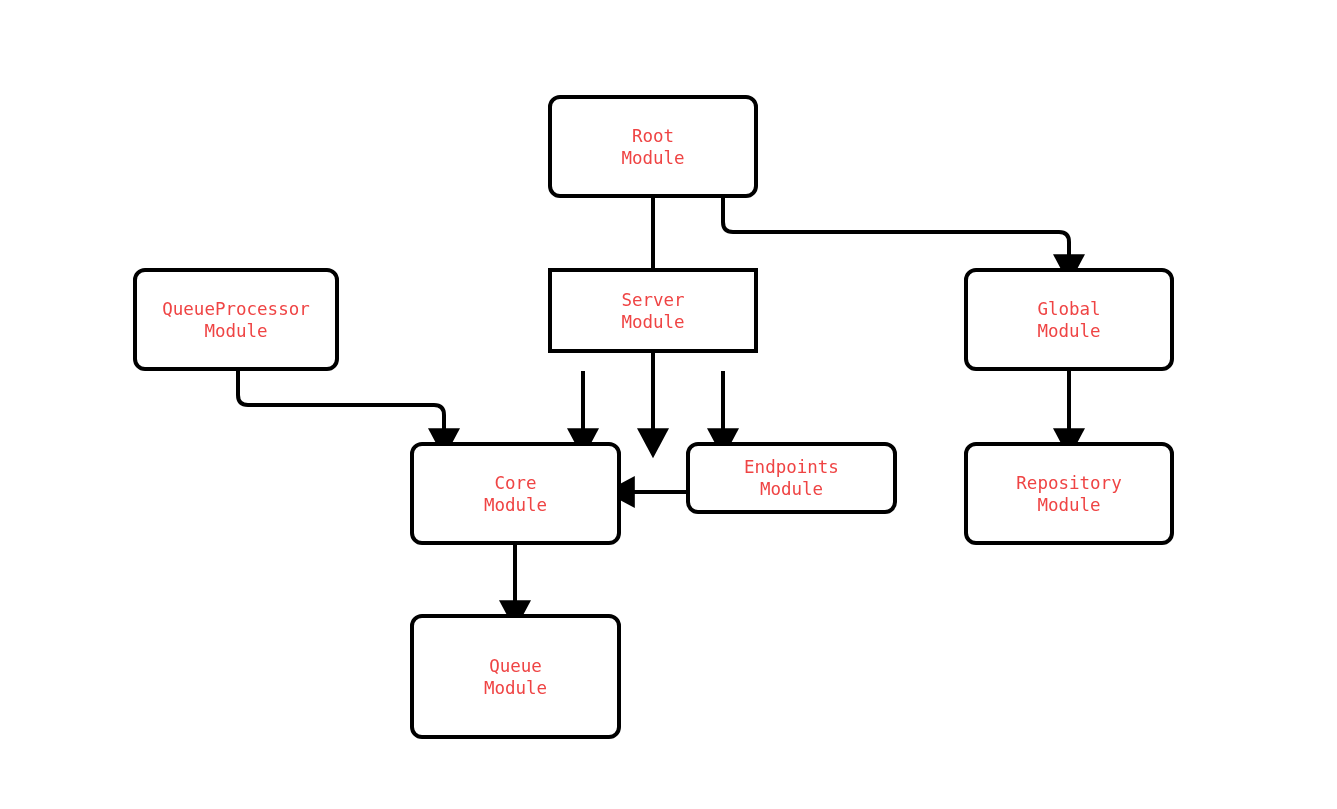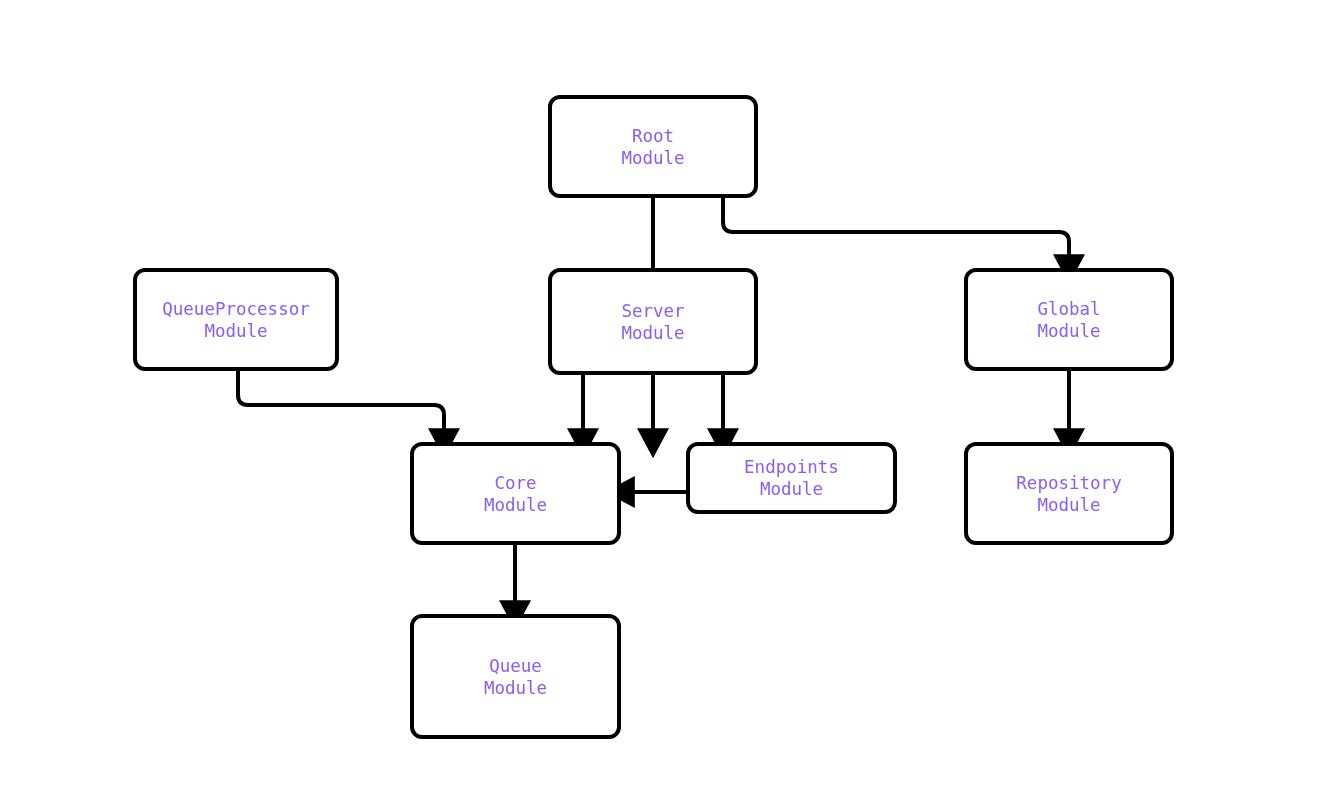--- a/index.html
+++ b/index.html
@@ -34,21 +34,21 @@
     background: #ffffff;
     display: flex;
     align-items: center;
     justify-content: center;
     text-align: center;
   }
   .node-label {
     font-family: "DejaVu Sans Mono", "Liberation Mono", monospace;
     font-size: 17.5px;
     line-height: 22px;
-    color: #8b5cf6;
+    color: #ef4444;
     white-space: pre;
     letter-spacing: 0px;
     font-weight: 400;
   }
 </style>
 </head>
 <body>
 
 <div id="diagram-root" style="background: rgb(255, 255, 255);">
 
@@ -95,21 +95,21 @@
   <div class="node" id="node-root" style="left: 548px; top: 95px; width: 210px; height: 103px; border-color: rgb(0, 0, 0); border-width: 4px; border-radius: 12px;">
     <span class="node-label">Root
 Module</span>
   </div>
 
   <div class="node" id="node-queueprocessor" style="left: 133px; top: 268px; width: 206px; height: 103px; border-color: rgb(0, 0, 0); border-width: 4px; border-radius: 12px;">
     <span class="node-label">QueueProcessor
 Module</span>
   </div>
 
-  <div class="node" id="node-server" style="left: 548px; top: 268px; width: 210px; height: 107px; border-color: rgb(0, 0, 0); border-width: 4px; border-radius: 12px; text-align: center;">
+  <div class="node" id="node-server" style="left: 548px; top: 268px; width: 210px; height: 85px; border-color: rgb(0, 0, 0); border-width: 4px; border-radius: 0; text-align: center;">
     <span class="node-label">Server
 Module</span>
   </div>
 
   <div class="node" id="node-global" style="left: 964px; top: 268px; width: 210px; height: 103px; border-color: rgb(0, 0, 0); border-width: 4px; border-radius: 12px;">
     <span class="node-label">Global
 Module</span>
   </div>
 
   <div class="node" id="node-core" style="left: 410px; top: 442px; width: 211px; height: 103px; border-color: rgb(0, 0, 0); border-width: 4px; border-radius: 12px;">

